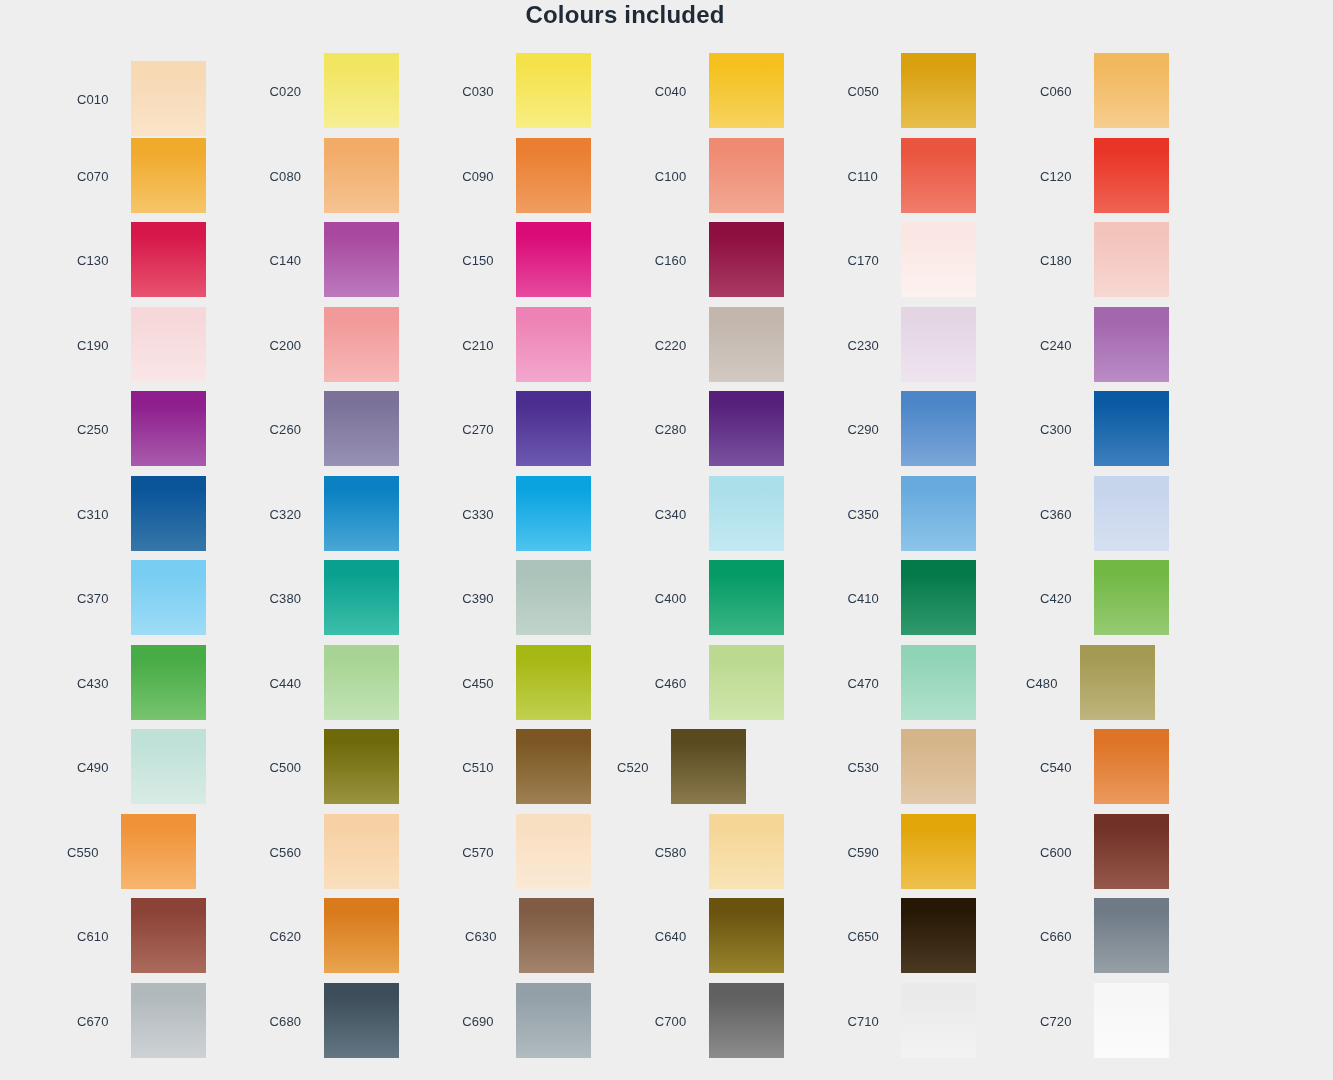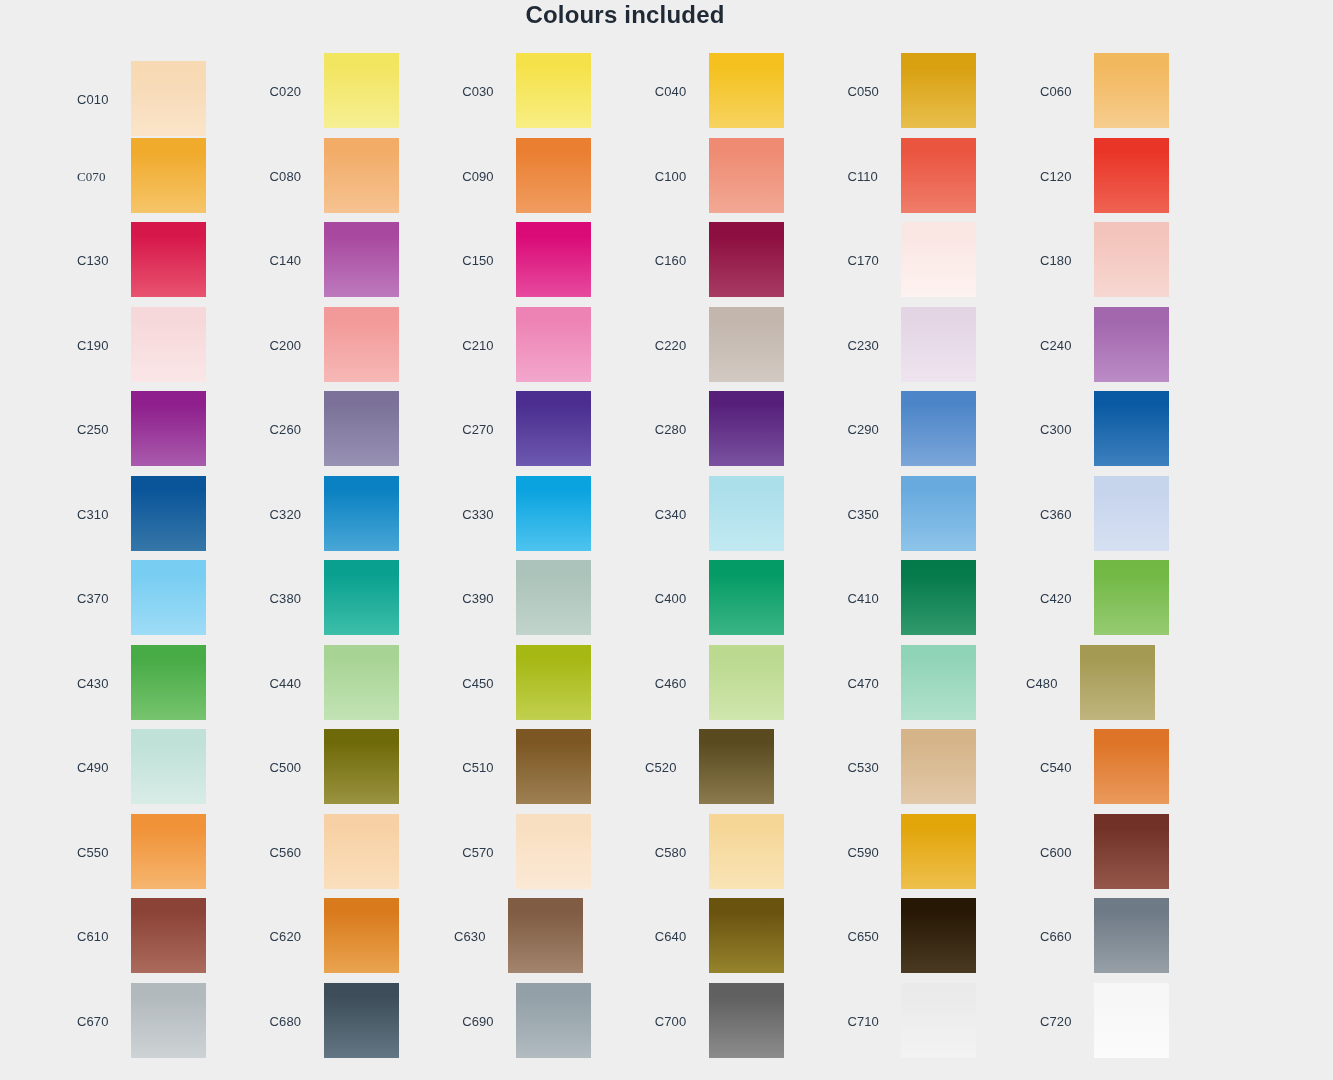--- a/index.html
+++ b/index.html
@@ -77,21 +77,21 @@
       <div class="swatch-chip" style="background: linear-gradient(rgb(244, 193, 30) 0%, rgb(244, 193, 30) 18%, rgb(247, 211, 96) 100%);"></div>
     </div>
     <div class="swatch-cell" style="left: 830.4px; top: 0px;">
       <span class="swatch-label">C050</span>
       <div class="swatch-chip" style="background: linear-gradient(rgb(217, 160, 16) 0%, rgb(217, 160, 16) 18%, rgb(232, 191, 77) 100%);"></div>
     </div>
     <div class="swatch-cell" style="left: 1023px; top: 0px;">
       <span class="swatch-label">C060</span>
       <div class="swatch-chip" style="background: linear-gradient(rgb(242, 184, 94) 0%, rgb(242, 184, 94) 18%, rgb(246, 205, 143) 100%);"></div>
     </div>
-    <div class="swatch-cell" style="left: 60px; top: 84.5px; font-family: Liberation Serif, serif;">
+    <div class="swatch-cell" style="left: 60px; top: 84.5px;">
       <span class="swatch-label">C070</span>
       <div class="swatch-chip" style="background: linear-gradient(rgb(240, 170, 44) 0%, rgb(240, 170, 44) 18%, rgb(246, 197, 105) 100%);"></div>
     </div>
     <div class="swatch-cell" style="left: 252.6px; top: 84.5px;">
       <span class="swatch-label">C080</span>
       <div class="swatch-chip" style="background: linear-gradient(rgb(242, 172, 104) 0%, rgb(242, 172, 104) 18%, rgb(246, 195, 145) 100%);"></div>
     </div>
     <div class="swatch-cell" style="left: 445.2px; top: 84.5px;">
       <span class="swatch-label">C090</span>
       <div class="swatch-chip" style="background: linear-gradient(rgb(234, 127, 49) 0%, rgb(234, 127, 49) 18%, rgb(240, 157, 97) 100%);"></div>
@@ -257,33 +257,33 @@
       <div class="swatch-chip" style="background: linear-gradient(rgb(191, 225, 215) 0%, rgb(191, 225, 215) 18%, rgb(216, 236, 230) 100%);"></div>
     </div>
     <div class="swatch-cell" style="left: 252.6px; top: 676px;">
       <span class="swatch-label">C500</span>
       <div class="swatch-chip" style="background: linear-gradient(rgb(111, 106, 9) 0%, rgb(111, 106, 9) 18%, rgb(154, 147, 64) 100%);"></div>
     </div>
     <div class="swatch-cell" style="left: 445.2px; top: 676px;">
       <span class="swatch-label">C510</span>
       <div class="swatch-chip" style="background: linear-gradient(rgb(124, 87, 35) 0%, rgb(124, 87, 35) 18%, rgb(158, 128, 83) 100%);"></div>
     </div>
-    <div class="swatch-cell" style="left: 628px; top: 676px;">
+    <div class="swatch-cell" style="left: 600px; top: 676px;">
       <span class="swatch-label">C520</span>
       <div class="swatch-chip" style="background: linear-gradient(rgb(90, 74, 32) 0%, rgb(90, 74, 32) 18%, rgb(138, 122, 77) 100%);"></div>
     </div>
     <div class="swatch-cell" style="left: 830.4px; top: 676px;">
       <span class="swatch-label">C530</span>
       <div class="swatch-chip" style="background: linear-gradient(rgb(213, 180, 137) 0%, rgb(213, 180, 137) 18%, rgb(226, 201, 169) 100%);"></div>
     </div>
     <div class="swatch-cell" style="left: 1023px; top: 676px;">
       <span class="swatch-label">C540</span>
       <div class="swatch-chip" style="background: linear-gradient(rgb(222, 116, 39) 0%, rgb(222, 116, 39) 18%, rgb(234, 154, 93) 100%);"></div>
     </div>
-    <div class="swatch-cell" style="left: 60px; top: 760.5px;">
+    <div class="swatch-cell" style="left: 50px; top: 760.5px;">
       <span class="swatch-label">C550</span>
       <div class="swatch-chip" style="background: linear-gradient(rgb(240, 146, 56) 0%, rgb(240, 146, 56) 18%, rgb(246, 182, 111) 100%);"></div>
     </div>
     <div class="swatch-cell" style="left: 252.6px; top: 760.5px;">
       <span class="swatch-label">C560</span>
       <div class="swatch-chip" style="background: linear-gradient(rgb(247, 209, 165) 0%, rgb(247, 209, 165) 18%, rgb(250, 223, 189) 100%);"></div>
     </div>
     <div class="swatch-cell" style="left: 445.2px; top: 760.5px;">
       <span class="swatch-label">C570</span>
       <div class="swatch-chip" style="background: linear-gradient(rgb(249, 223, 193) 0%, rgb(249, 223, 193) 18%, rgb(251, 233, 213) 100%);"></div>
@@ -301,21 +301,21 @@
       <div class="swatch-chip" style="background: linear-gradient(rgb(113, 49, 39) 0%, rgb(113, 49, 39) 18%, rgb(149, 88, 74) 100%);"></div>
     </div>
     <div class="swatch-cell" style="left: 60px; top: 845px;">
       <span class="swatch-label">C610</span>
       <div class="swatch-chip" style="background: linear-gradient(rgb(140, 67, 55) 0%, rgb(140, 67, 55) 18%, rgb(171, 107, 92) 100%);"></div>
     </div>
     <div class="swatch-cell" style="left: 252.6px; top: 845px;">
       <span class="swatch-label">C620</span>
       <div class="swatch-chip" style="background: linear-gradient(rgb(217, 122, 28) 0%, rgb(217, 122, 28) 18%, rgb(233, 164, 79) 100%);"></div>
     </div>
-    <div class="swatch-cell" style="left: 437px; top: 845px;">
+    <div class="swatch-cell" style="left: 448px; top: 845px;">
       <span class="swatch-label">C630</span>
       <div class="swatch-chip" style="background: linear-gradient(rgb(127, 92, 67) 0%, rgb(127, 92, 67) 18%, rgb(163, 132, 109) 100%);"></div>
     </div>
     <div class="swatch-cell" style="left: 637.8px; top: 845px;">
       <span class="swatch-label">C640</span>
       <div class="swatch-chip" style="background: linear-gradient(rgb(106, 82, 15) 0%, rgb(106, 82, 15) 18%, rgb(150, 132, 45) 100%);"></div>
     </div>
     <div class="swatch-cell" style="left: 830.4px; top: 845px; text-decoration: underline;">
       <span class="swatch-label">C650</span>
       <div class="swatch-chip" style="background: linear-gradient(rgb(39, 24, 5) 0%, rgb(39, 24, 5) 18%, rgb(75, 58, 34) 100%);"></div>

